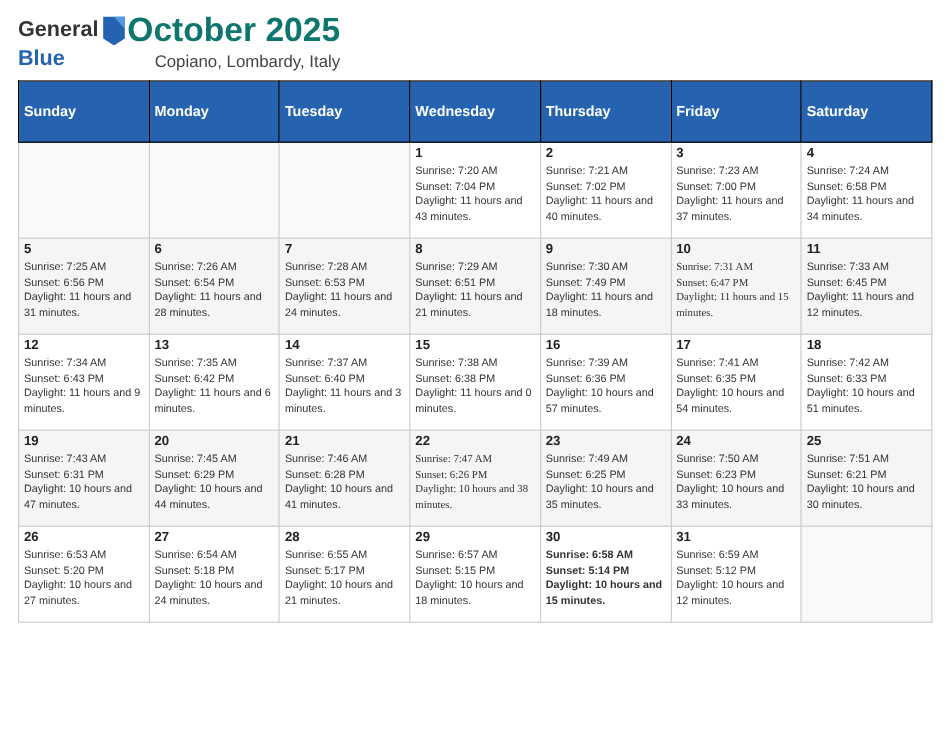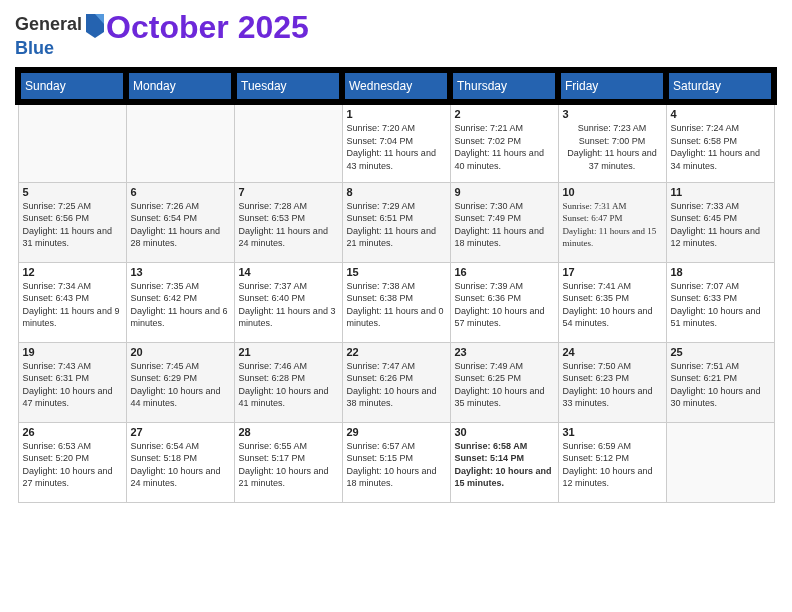--- a/index.html
+++ b/index.html
@@ -30,43 +30,43 @@
     .logo-blue { color: #2563b0; margin-top: 36px; }
     .logo-icon {
       width: 22px;
       height: 28px;
       margin-left: 2px;
     }
     .title-block {
       text-align: right;
     }
     .calendar-title {
-      font-size: 32px;
+      font-size: 28px;
       font-weight: bold;
-      color: #6d28d9;
+      color: #0f766e;
       line-height: 1.1;
     }
     .calendar-subtitle {
       font-size: 14px;
       color: #444;
       margin-top: 2px;
     }
     table {
       width: 100%;
       border-collapse: collapse;
       table-layout: fixed;
     }
     thead tr th {
       background: #2563b0;
       color: #fff;
       font-size: 12px;
-      font-weight: normal;
-      padding: 6px 4px;
+      font-weight: bold;
+      padding: 18px 4px;
       text-align: left;
-      border: 6px solid #000000;
+      border: 1px solid #000000;
     }
     tbody tr td {
       border: 1px solid #ccc;
       vertical-align: top;
       padding: 3px 4px;
       font-size: 9.5px;
       color: #222;
       min-height: 70px;
       height: 80px;
       background: #fff;
@@ -102,20 +102,21 @@
             <polygon points="11,4 20,4 20,14" fill="#5599dd"></polygon>
           </svg>
         </div>
         <div>
           <span class="logo-blue" style="font-size:18px;font-weight:bold;color:#2563b0;">Blue</span>
         </div>
       </div>
     </div>
     <div class="title-block">
       <div class="calendar-title">October 2025</div>
+      <div class="calendar-subtitle">Copiano, Lombardy, Italy</div>
     </div>
   </div>
 
   <table>
     <thead>
       <tr>
         <th>Sunday</th>
         <th>Monday</th>
         <th>Tuesday</th>
         <th>Wednesday</th>
@@ -136,21 +137,21 @@
 Daylight: 11 hours and 43 minutes.</div>
           </td>
           <td>
             <div class="day-number">2</div>
             <div class="day-info" style="white-space: pre-line;">Sunrise: 7:21 AM
 Sunset: 7:02 PM
 Daylight: 11 hours and 40 minutes.</div>
           </td>
           <td>
             <div class="day-number">3</div>
-            <div class="day-info" style="white-space: pre-line; text-align: center;">Sunrise: 7:23 AM
+            <div class="day-info" style="white-space: pre-line;">Sunrise: 7:23 AM
 Sunset: 7:00 PM
 Daylight: 11 hours and 37 minutes.</div>
           </td>
           <td>
             <div class="day-number">4</div>
             <div class="day-info" style="white-space: pre-line;">Sunrise: 7:24 AM
 Sunset: 6:58 PM
 Daylight: 11 hours and 34 minutes.</div>
           </td>
         </tr>
@@ -230,21 +231,21 @@
 Daylight: 10 hours and 57 minutes.</div>
           </td>
           <td>
             <div class="day-number">17</div>
             <div class="day-info" style="white-space: pre-line;">Sunrise: 7:41 AM
 Sunset: 6:35 PM
 Daylight: 10 hours and 54 minutes.</div>
           </td>
           <td>
             <div class="day-number">18</div>
-            <div class="day-info" style="white-space: pre-line;">Sunrise: 7:07 AM
+            <div class="day-info" style="white-space: pre-line;">Sunrise: 7:42 AM
 Sunset: 6:33 PM
 Daylight: 10 hours and 51 minutes.</div>
           </td>
         </tr>
         <tr>
           <td>
             <div class="day-number">19</div>
             <div class="day-info" style="white-space: pre-line;">Sunrise: 7:43 AM
 Sunset: 6:31 PM
 Daylight: 10 hours and 47 minutes.</div>
@@ -256,21 +257,21 @@
 Daylight: 10 hours and 44 minutes.</div>
           </td>
           <td>
             <div class="day-number">21</div>
             <div class="day-info" style="white-space: pre-line;">Sunrise: 7:46 AM
 Sunset: 6:28 PM
 Daylight: 10 hours and 41 minutes.</div>
           </td>
           <td>
             <div class="day-number">22</div>
-            <div class="day-info" style="white-space: pre-line;">Sunrise: 7:47 AM
+            <div class="day-info" style="white-space: pre-line; font-family: Liberation Serif, serif;">Sunrise: 7:47 AM
 Sunset: 6:26 PM
 Daylight: 10 hours and 38 minutes.</div>
           </td>
           <td>
             <div class="day-number">23</div>
             <div class="day-info" style="white-space: pre-line;">Sunrise: 7:49 AM
 Sunset: 6:25 PM
 Daylight: 10 hours and 35 minutes.</div>
           </td>
           <td>

